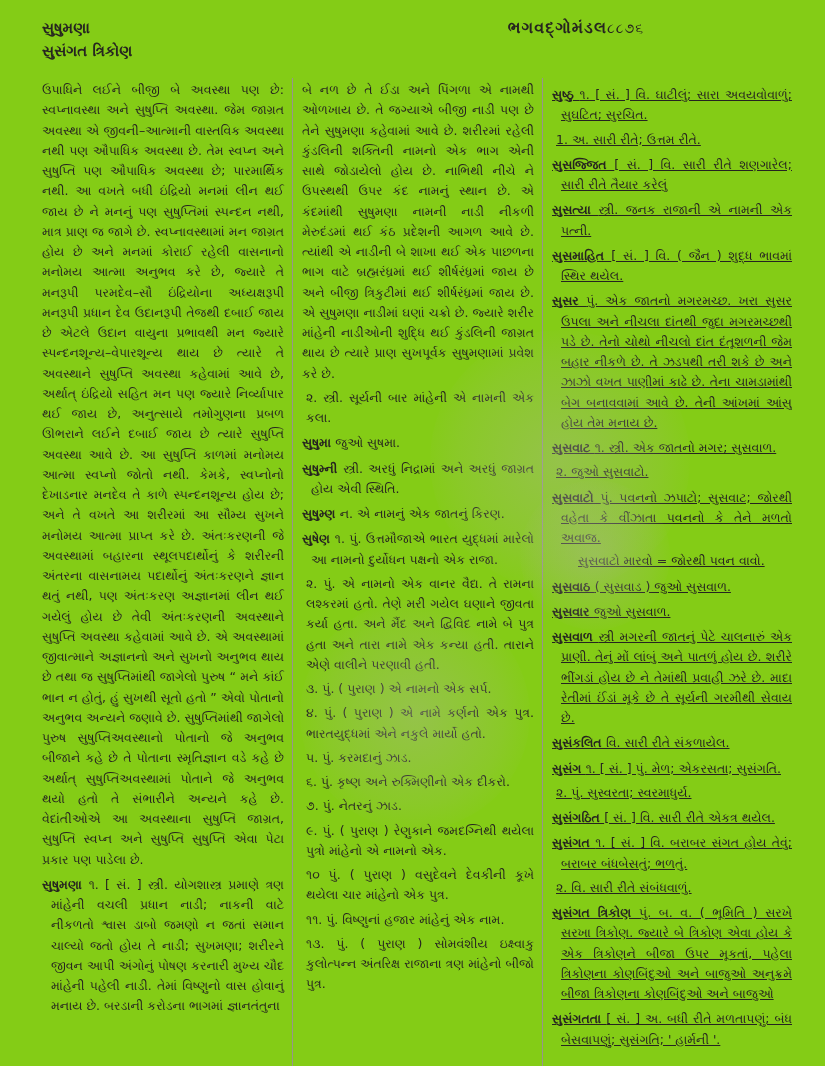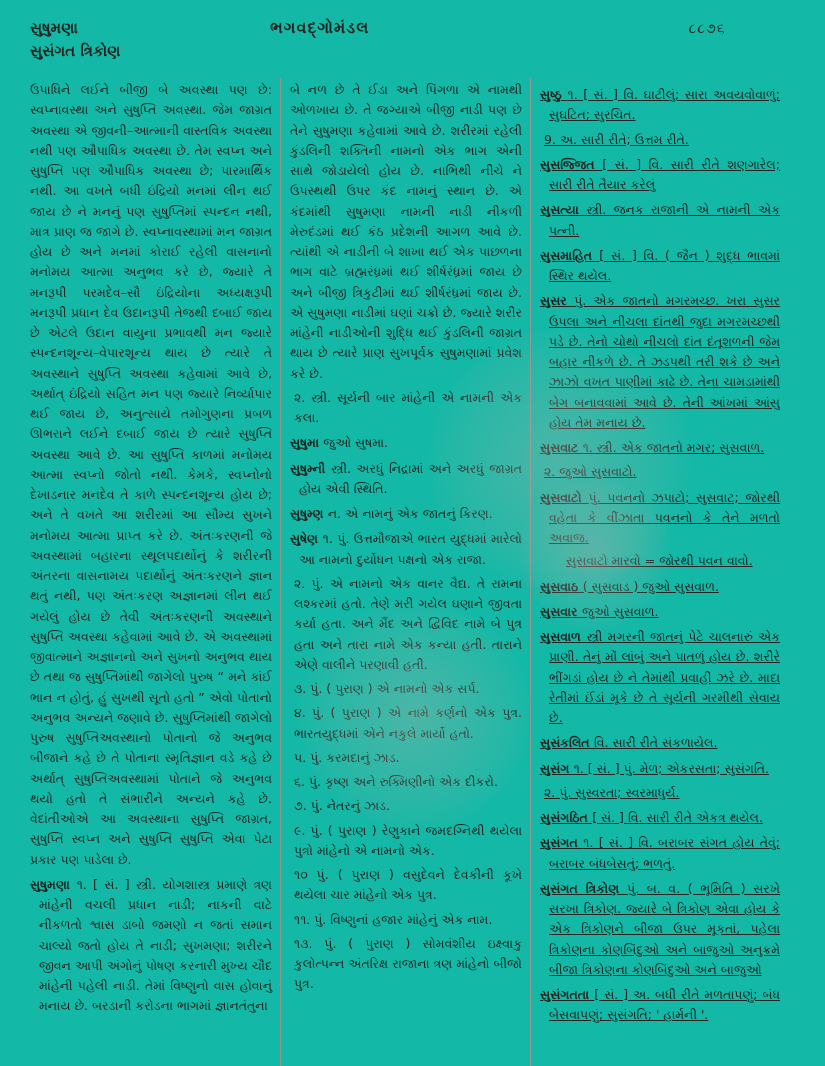--- a/index.html
+++ b/index.html
@@ -6,42 +6,42 @@
   body {
     width: 825px; height: 1066px;
     background: #efeeea;
     font-family: "DejaVu Sans", sans-serif;
     color: #262420;
     overflow: hidden;
     position: relative;
   }
   .page {
     width: 825px; height: 1066px;
-    background: #14b8a6;
+    background: #84cc16;
     position: relative;
     box-sizing: border-box;
-    padding: 18px 18px 10px 30px;
+    padding: 18px 18px 10px 42px;
   }
   
   .wm {
     position: absolute; border-radius: 50%;
     background: radial-gradient(circle, rgba(180,178,170,0.35) 0%, rgba(180,178,170,0.12) 55%, rgba(180,178,170,0) 75%);
     pointer-events: none;
   }
   .wm1 { width: 260px; height: 260px; left: 430px; top: 330px; }
   .wm2 { width: 230px; height: 230px; left: 300px; top: 600px; }
   .wm3 { width: 150px; height: 150px; left: 520px; top: 480px; }
 
   .hdr {
     display: flex; align-items: baseline;
     height: 22px; margin-bottom: 0;
   }
   .hdr .lft { width: 240px; font-weight: bold; font-size: 15px; }
-  .hdr .ctr { flex: 1; text-align: left; font-weight: bold; font-size: 16px; letter-spacing: 1px; }
-  .hdr .rgt { width: 200px; text-align: center; font-size: 14px; letter-spacing: 1px; }
+  .hdr .ctr { flex: 1; text-align: right; font-weight: bold; font-size: 16px; letter-spacing: 1px; }
+  .hdr .rgt { width: 200px; text-align: left; font-size: 14px; letter-spacing: 1px; }
   .hdr2 { font-weight: bold; font-size: 15px; height: 24px; margin-top: 2px; }
 
   .body {
     display: flex;
     margin-top: 12px;
     height: 988px;
     overflow: hidden;
   }
   .col {
     width: 250px;
@@ -98,34 +98,35 @@
         <p class="block sense">૫. પું. કરમદાનું ઝાડ.</p>
         <p class="block sense">૬. પું. કૃષ્ણ અને રુક્મિણીનો એક દીકરો.</p>
         <p class="block sense">૭. પું. નેતરનું ઝાડ.</p>
         <p class="block sense">૯. પું. ( પુરાણ ) રેણુકાને જમદગ્નિથી થયેલા પુત્રો માંહેનો એ નામનો એક.</p>
         <p class="block sense">૧૦ પું. ( પુરાણ ) વસુદેવને દેવકીની કૂખે થયેલા ચાર માંહેનો એક પુત્ર.</p>
         <p class="block sense">૧૧. પું. વિષ્ણુનાં હજાર માંહેનું એક નામ.</p>
         <p class="block sense">૧૩. પું. ( પુરાણ ) સોમવંશીય ઇક્ષ્વાકુ કુલોત્પન્ન અંતરિક્ષ રાજાના ત્રણ માંહેનો બીજો પુત્ર.</p>
       </div>
     <div class="col">
         <p class="block entry"><b class="headword">સુષ્ઠુ </b>૧. [ સં. ] વિ. ઘાટીલું; સારા અવયવોવાળું; સુઘટિત; સુરચિત.</p>
-        <p class="block sense">9. અ. સારી રીતે; ઉત્તમ રીતે.</p>
+        <p class="block sense">1. અ. સારી રીતે; ઉત્તમ રીતે.</p>
         <p class="block entry"><b class="headword">સુસજ્જિત </b>[ સં. ] વિ. સારી રીતે શણગારેલ; સારી રીતે તૈયાર કરેલું</p>
         <p class="block entry"><b class="headword">સુસત્યા </b>સ્ત્રી. જનક રાજાની એ નામની એક પત્ની.</p>
         <p class="block entry"><b class="headword">સુસમાહિત </b>[ સં. ] વિ. ( જૈન ) શુદ્ધ ભાવમાં સ્થિર થયેલ.</p>
         <p class="block entry"><b class="headword">સુસર </b>પું. એક જાતનો મગરમચ્છ. ખરા સુસર ઉપલા અને નીચલા દાંતથી જુદા મગરમચ્છથી પડે છે. તેનો ચોથો નીચલો દાંત દંતૂશળની જેમ બહાર નીકળે છે. તે ઝડપથી તરી શકે છે અને ઝાઝો વખત પાણીમાં કાઢે છે. તેના ચામડામાંથી બેગ બનાવવામાં આવે છે. તેની આંખમાં આંસુ હોય તેમ મનાય છે.</p>
         <p class="block entry"><b class="headword">સુસવાટ </b>૧. સ્ત્રી. એક જાતનો મગર; સુસવાળ.</p>
         <p class="block sense">૨. જુઓ સુસવાટો.</p>
         <p class="block entry"><b class="headword">સુસવાટો </b>પું. પવનનો ઝપાટો; સુસવાટ; જોરથી વહેતા કે વીંઝાતા પવનનો કે તેને મળતો અવાજ.</p>
         <p class="block idiom">સુસવાટો મારવો = જોરથી પવન વાવો.</p>
         <p class="block entry"><b class="headword">સુસવાઠ </b>( સુસવાડ ) જુઓ સુસવાળ.</p>
         <p class="block entry"><b class="headword">સુસવાર </b>જુઓ સુસવાળ.</p>
         <p class="block entry"><b class="headword">સુસવાળ </b>સ્ત્રી મગરની જાતનું પેટે ચાલનારું એક પ્રાણી. તેનું મોં લાંબું અને પાતળું હોય છે. શરીરે ભીંગડાં હોય છે ને તેમાંથી પ્રવાહી ઝરે છે. માદા રેતીમાં ઈંડાં મૂકે છે તે સૂર્યની ગરમીથી સેવાય છે.</p>
         <p class="block entry"><b class="headword">સુસંકલિત </b>વિ. સારી રીતે સંકળાયેલ.</p>
         <p class="block entry"><b class="headword">સુસંગ </b>૧. [ સં. ] પું. મેળ; એકરસતા; સુસંગતિ.</p>
         <p class="block sense">૨. પું. સુસ્વરતા; સ્વરમાધુર્ય.</p>
         <p class="block entry"><b class="headword">સુસંગઠિત </b>[ સં. ] વિ. સારી રીતે એકત્ર થયેલ.</p>
         <p class="block entry"><b class="headword">સુસંગત </b>૧. [ સં. ] વિ. બરાબર સંગત હોય તેવું; બરાબર બંધબેસતું; ભળતું.</p>
+        <p class="block sense">૨. વિ. સારી રીતે સંબંધવાળું.</p>
         <p class="block entry"><b class="headword">સુસંગત ત્રિકોણ </b>પું. બ. વ. ( ભૂમિતિ ) સરખે સરખા ત્રિકોણ. જ્યારે બે ત્રિકોણ એવા હોય કે એક ત્રિકોણને બીજા ઉપર મૂકતાં, પહેલા ત્રિકોણના કોણબિંદુઓ અને બાજુઓ અનુક્રમે બીજા ત્રિકોણના કોણબિંદુઓ અને બાજુઓ</p>
         <p class="block entry"><b class="headword">સુસંગતતા </b>[ સં. ] અ. બધી રીતે મળતાપણું; બંધ બેસવાપણું; સુસંગતિ; ' હાર્મની '.</p>
       </div>
   </div>
 </div>
 
 </body></html>

